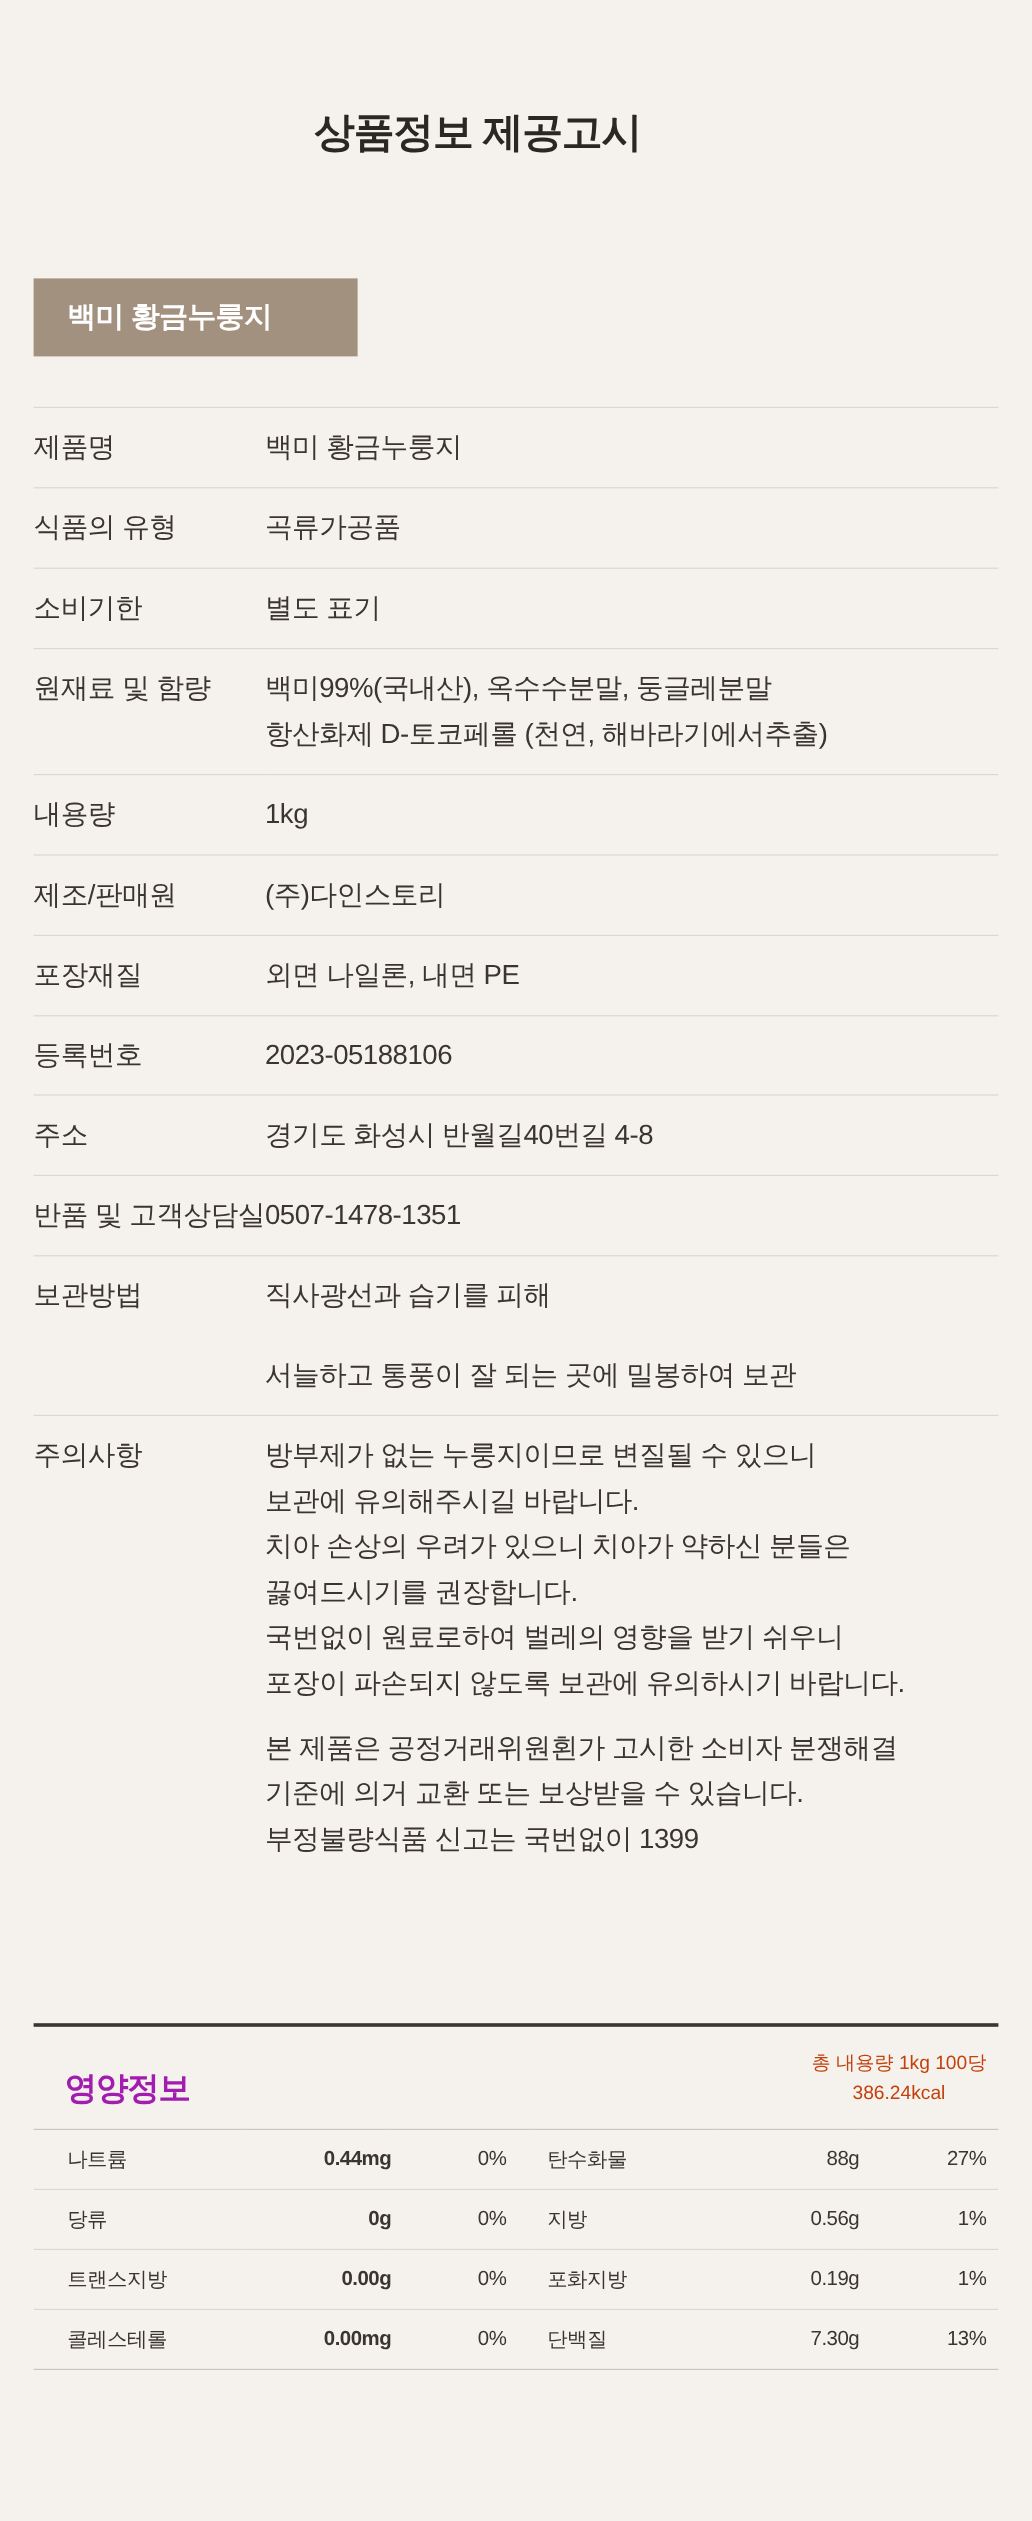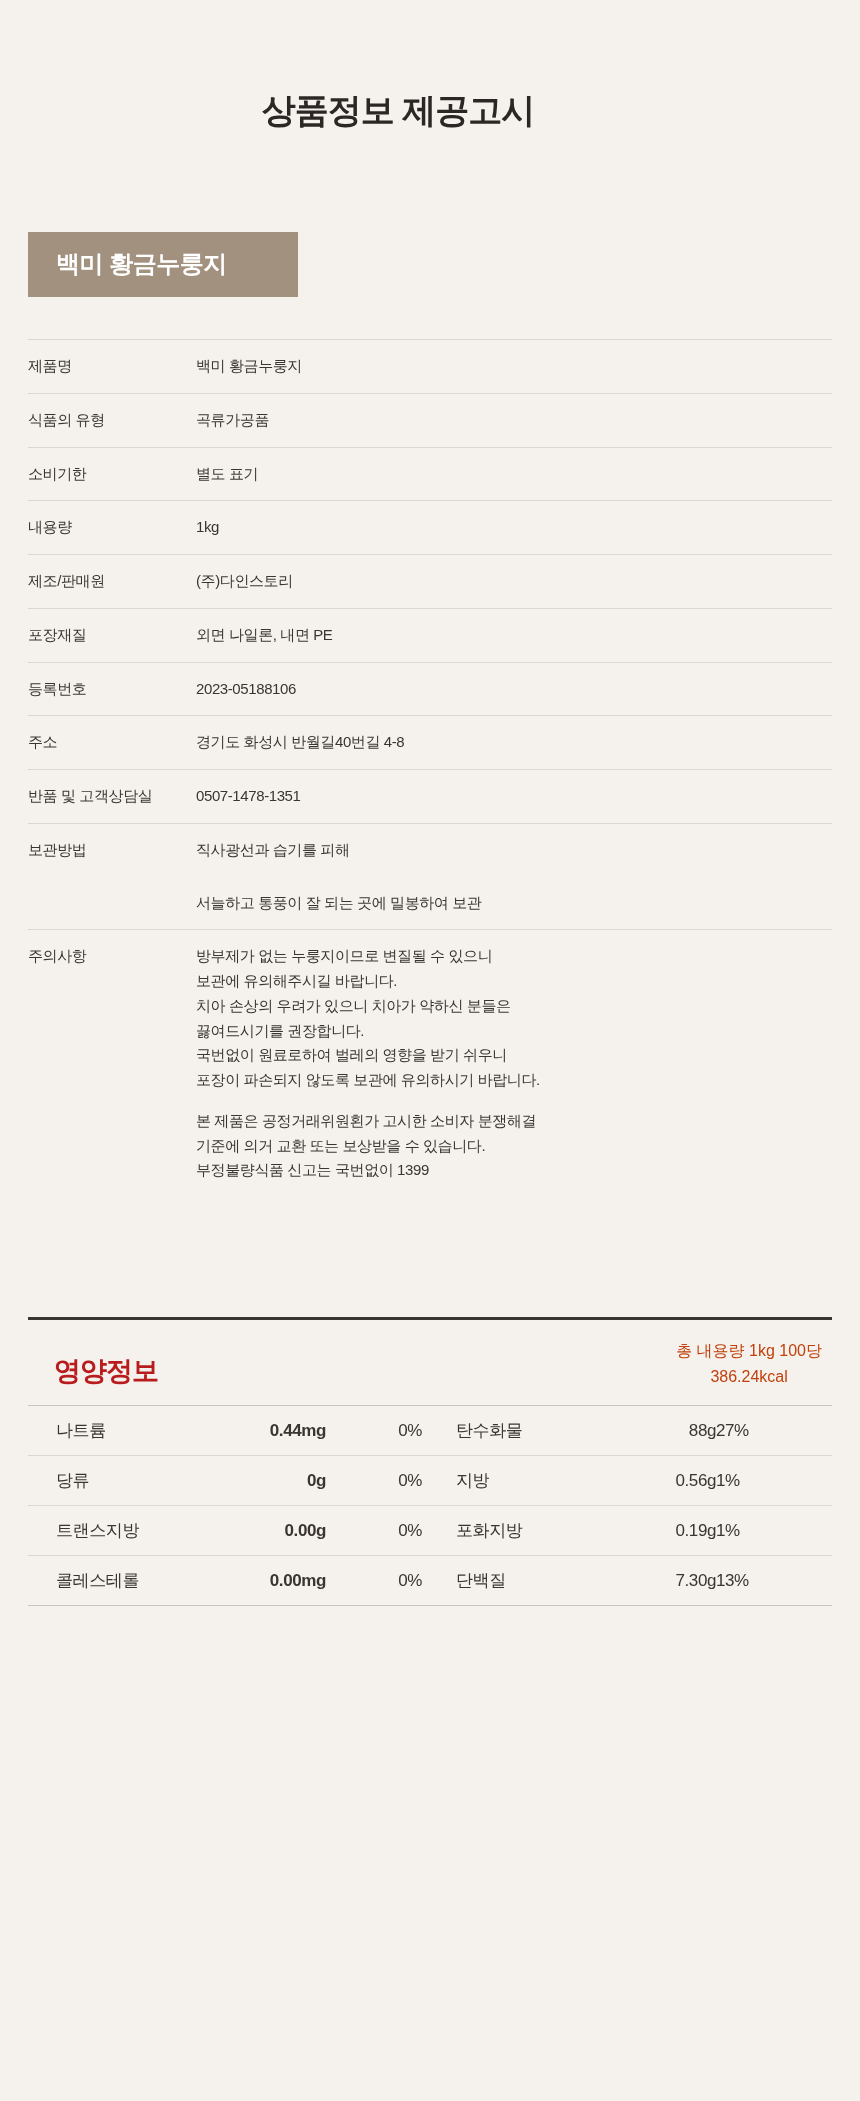--- a/index.html
+++ b/index.html
@@ -51,21 +51,21 @@
   }
   .spec-table tr:first-child {
     border-top: 1px solid #ddd7d0;
   }
   .spec-table tr.no-border {
     border-top: none;
   }
   .spec-table td {
     vertical-align: top;
     padding: 14px 0 14px 0;
-    font-size: 15px;
+    font-size: 23px;
     line-height: 1.65;
     letter-spacing: -0.4px;
   }
   .spec-table td.label {
     width: 168px;
     color: #3a3530;
     white-space: nowrap;
   }
   .spec-table td.value {
     color: #3a3530;
@@ -88,21 +88,21 @@
     display: flex;
     align-items: flex-end;
     justify-content: space-between;
     padding: 18px 4px 16px 4px;
   }
   .nutrition-title {
     font-size: 27px;
     font-weight: bold;
     letter-spacing: -1px;
     padding-left: 22px;
-    color: #b91c1c;
+    color: #a21caf;
   }
   .nutrition-summary {
     text-align: center;
     font-size: 16px;
     line-height: 1.6;
     color: #c2410c;
     padding-right: 6px;
   }
   .nutrition-summary .line {
     display: block;
@@ -140,20 +140,21 @@
   }
   .nt-name2 {
     width: 140px;
     padding-left: 12px !important;
   }
   .nt-val2 {
     width: 120px;
     text-align: right;
   }
   .nt-pct2 {
+    text-align: right;
     padding-right: 10px !important;
   }
   .bottom-rule {
     border-top: 1px solid #ccc5bd;
     margin: 0 28px;
     width: 804px;
   }
 </style>
 </head>
 <body>
@@ -175,20 +176,27 @@
         <tr>
           <td class="label">식품의 유형</td>
           <td class="value">
             <span class="line">곡류가공품</span>
           </td>
         </tr>
         <tr>
           <td class="label">소비기한</td>
           <td class="value">
             <span class="line">별도 표기</span>
+          </td>
+        </tr>
+        <tr>
+          <td class="label">원재료 및 함량</td>
+          <td class="value">
+            <span class="line">백미99%(국내산), 옥수수분말, 둥글레분말</span>
+            <span class="line">항산화제 D-토코페롤 (천연, 해바라기에서추출)</span>
           </td>
         </tr>
         <tr>
           <td class="label">내용량</td>
           <td class="value">
             <span class="line">1kg</span>
           </td>
         </tr>
         <tr>
           <td class="label">제조/판매원</td>

